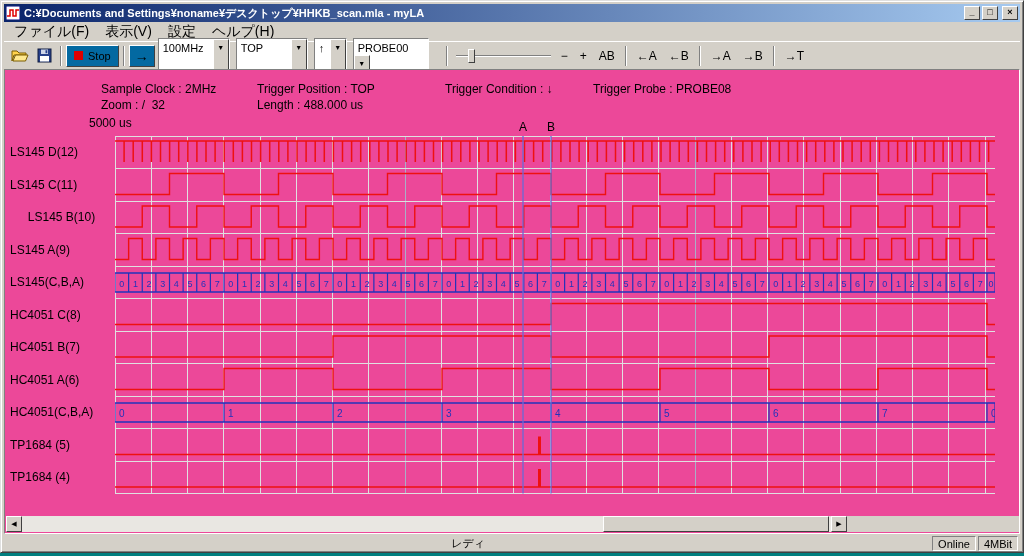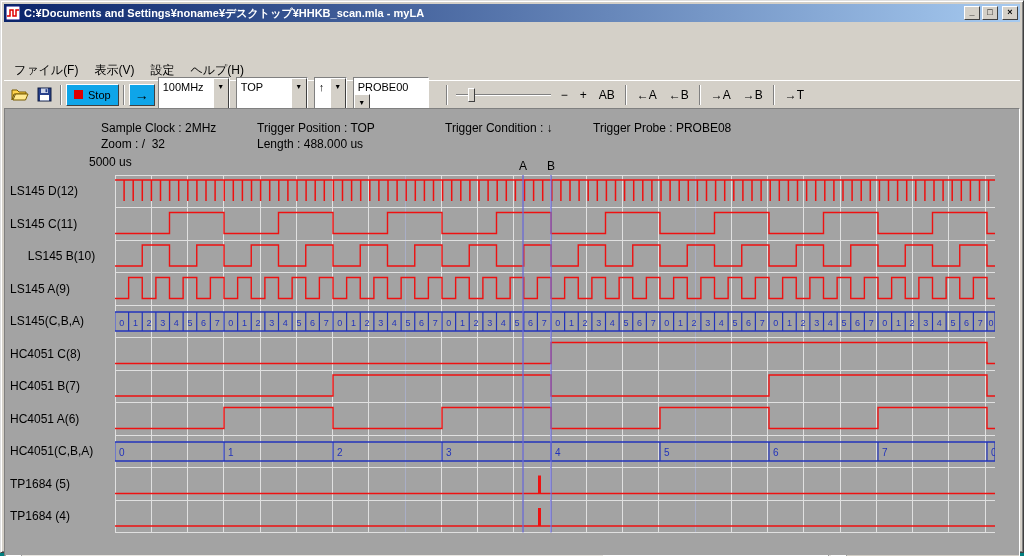--- a/index.html
+++ b/index.html
@@ -17,44 +17,44 @@
   
   .titlebar { height:18px; background:linear-gradient(to right,#0a246a,#a6caf0);
     display:flex; align-items:center; padding:0 2px; color:#fff; }
   .titlebar .title { font-size:11px; font-weight:bold; margin-left:4px; flex:1;
     white-space:nowrap; overflow:hidden; }
   .tb-btn { width:16px; height:14px; background:#d4d0c8; border:1px solid;
     border-color:#fff #404040 #404040 #fff; font-size:9px; line-height:11px;
     text-align:center; color:#000; margin-left:2px; font-weight:bold; }
 
   
-  .menubar { height:19px; display:flex; align-items:center; font-size:12px; padding-left:2px;margin-top:39px; }
+  .menubar { height:19px; display:flex; align-items:center; font-size:14px; padding-left:2px; }
   .menu-item { padding:2px 8px; white-space:nowrap; }
 
   
   .toolbar { height:28px; display:flex; align-items:center; padding:2px 4px; border-top:1px solid #fff; }
   .tool-icon-btn { width:24px; height:22px; display:flex; align-items:center; justify-content:center; }
   .sep { width:2px; height:20px; border-left:1px solid #808080; border-right:1px solid #fff; margin:0 4px; }
-  .btn3d { border:1px solid; border-color:#fff #404040 #404040 #fff; background:#0ea5e9;
+  .btn3d { border:1px solid; border-color:#fff #404040 #404040 #fff; background:#0369a1;
     display:flex; align-items:center; justify-content:center; font-size:11px; padding:0 7px; height:22px; }
   .stop-square { width:9px; height:9px; background:#e00000; margin-right:5px; }
   .combo { display:flex; height:36px; border:1px solid; border-color:#808080 #fff #fff #808080;
     background:#fff; margin:0 3px; }
   .combo .cval { font-size:11px; padding:3px 3px 0 4px; flex:1; white-space:nowrap; }
   .combo .cbtn { width:16px; background:#d4d0c8; border:1px solid;
     border-color:#fff #404040 #404040 #fff; font-size:7px; text-align:center; line-height:16px; color:#000; }
   .flat-btn { font-size:12px; padding:3px 6px; white-space:nowrap; }
   .slider { position:relative; width:95px; height:20px; margin:0 4px; }
   .slider .track { position:absolute; left:0; right:0; top:9px; height:2px;
     border-top:1px solid #808080; border-bottom:1px solid #fff; }
   .slider .thumb { position:absolute; left:12px; top:3px; width:7px; height:14px;
     background:#d4d0c8; border:1px solid; border-color:#fff #404040 #404040 #fff; }
 
   
-  #client { position:relative; background:#a3a3a3; height:465px;
+  #client { position:relative; background:#ec4899; height:465px;
     border:1px solid; border-color:#808080 #fff #fff #808080; overflow:hidden; }
   .info { position:absolute; font-size:12px; color:#000; white-space:pre; }
   #channel-labels { position:absolute; left:5px; top:66px; width:103px; height:358px; }
   .ch-label { position:absolute; left:0; width:103px; height:32.5px; line-height:32.5px;
     font-size:12px; white-space:nowrap; }
   #wave-wrap { position:absolute; left:110px; top:66px; width:880px; height:358px; }
   #marker-layer { position:absolute; left:0; top:0; width:880px; height:0; }
   .marker-label { position:absolute; top:-16px; width:10px; text-align:center; font-size:12px; color:#000; }
 
   

